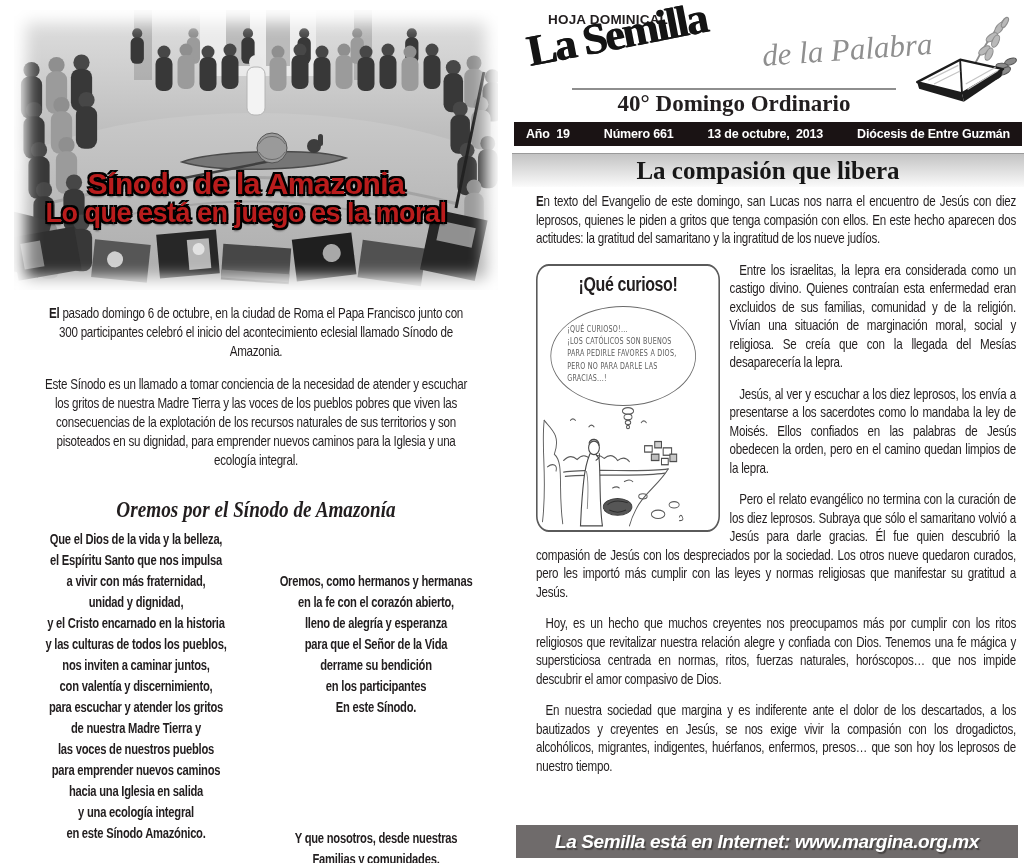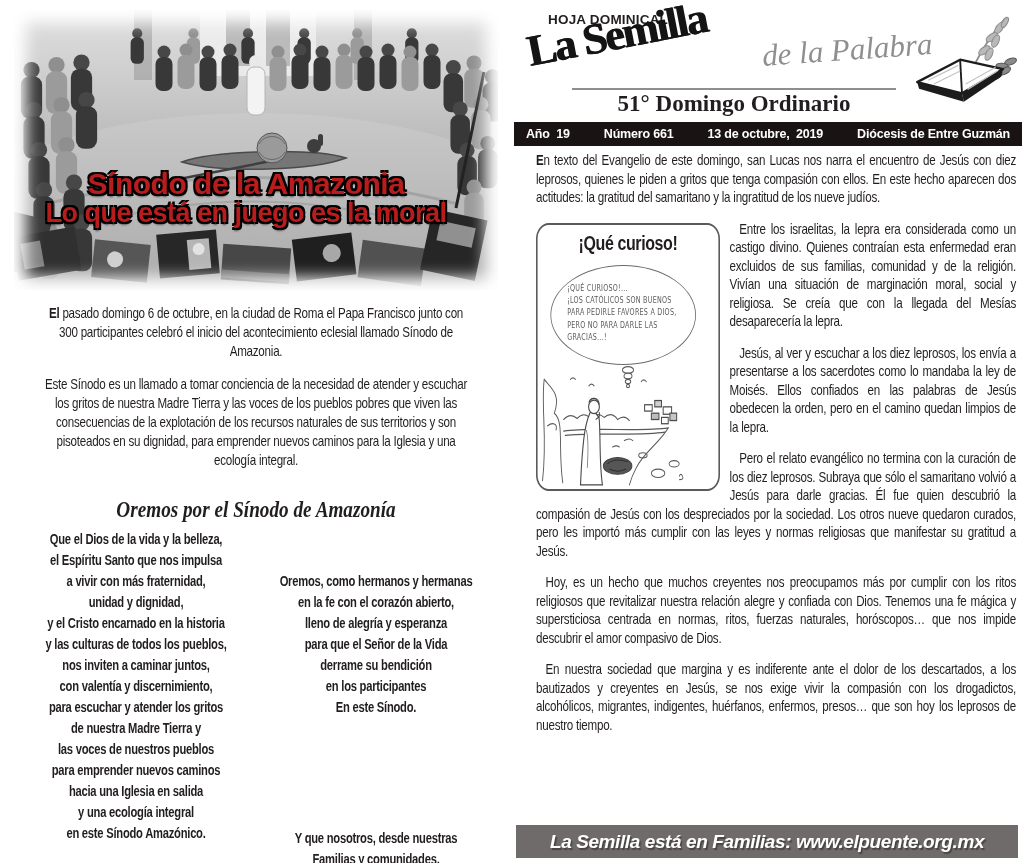--- a/index.html
+++ b/index.html
@@ -254,21 +254,21 @@
     </div>
   </div>
 
   <div class="page page-right">
 
     <div class="rp-header">
       <div class="kicker">HOJA DOMINICAL</div>
       <div class="logo-main">La Semilla</div>
       <div class="logo-sub">de la Palabra</div>
       <div class="subtitle-block">
-        <span>51° Domingo Ordinario</span>
+        <span>40° Domingo Ordinario</span>
       </div>
       <svg class="logo-icon" viewBox="0 0 120 115">
         <g stroke="#8e8e8e" fill="#b9b9b9" stroke-width="1.2">
           <path d="M72,62 C82,42 92,26 106,10" fill="none" stroke-width="2"></path>
           <ellipse cx="100" cy="20" rx="3.4" ry="7" transform="rotate(35 100 20)"></ellipse>
           <ellipse cx="92" cy="30" rx="3.4" ry="7" transform="rotate(55 92 30)"></ellipse>
           <ellipse cx="96" cy="34" rx="3.4" ry="7" transform="rotate(25 96 34)"></ellipse>
           <ellipse cx="84" cy="44" rx="3.4" ry="7" transform="rotate(55 84 44)"></ellipse>
           <ellipse cx="89" cy="48" rx="3.4" ry="7" transform="rotate(25 89 48)"></ellipse>
           <ellipse cx="106" cy="14" rx="2.6" ry="6" transform="rotate(30 106 14)"></ellipse>
@@ -287,24 +287,27 @@
           <path d="M104,64 L102,72 L62,99 L60,90 Z" fill="#1c1c1c"></path>
           <line x1="58" y1="54" x2="60" y2="90" stroke="#1c1c1c" stroke-width="2"></line>
           <path d="M24,76 L56,60 M30,80 L58,66 M66,86 L98,66 M64,80 L96,62" stroke="#c4c4c4" stroke-width="1.3" fill="none"></path>
         </g>
       </svg>
     </div>
 
     <div class="infobar" style="background:#1a1314;">
       <span>Año  19</span>
       <span>Número 661</span>
-      <span>13 de octubre,  2019</span>
+      <span>13 de octubre,  2013</span>
       <span>Diócesis de Entre Guzmán</span>
     </div>
 
+    <div class="titlebar">
+      <span>La compasión que libera</span>
+    </div>
 
     <div class="rp-body">
       <div class="squeeze">
         <p><span class="lead">E</span><span>n texto del Evangelio de este domingo, san Lucas nos narra el encuentro de Jesús con diez leprosos, quienes le piden a gritos que tenga compasión con ellos. En este hecho aparecen dos actitudes: la gratitud del samaritano y la ingratitud de los nueve judíos.</span></p>
 
         <div>
           <div class="cartoon">
             <div class="cartoon-title">¡Qué curioso!</div>
             <div class="bubble">¡QUÉ CURIOSO!...
 ¡LOS CATÓLICOS SON BUENOS
@@ -358,16 +361,16 @@
           <p class="ind">Entre los israelitas, la lepra era considerada como un castigo divino. Quienes contraían esta enfermedad eran excluidos de sus familias, comunidad y de la religión. Vivían una situación de marginación moral, social y religiosa. Se creía que con la llegada del Mesías desaparecería la lepra.</p>
           <p class="ind">Jesús, al ver y escuchar a los diez leprosos, los envía a presentarse a los sacerdotes como lo mandaba la ley de Moisés. Ellos confiados en las palabras de Jesús obedecen la orden, pero en el camino quedan limpios de la lepra.</p>
           <p class="ind">Pero el relato evangélico no termina con la curación de los diez leprosos. Subraya que sólo el samaritano volvió a Jesús para darle gracias. Él fue quien descubrió la compasión de Jesús con los despreciados por la sociedad. Los otros nueve quedaron curados, pero les importó más cumplir con las leyes y normas religiosas que manifestar su gratitud a Jesús.</p>
           <p class="ind">Hoy, es un hecho que muchos creyentes nos preocupamos más por cumplir con los ritos religiosos que revitalizar nuestra relación alegre y confiada con Dios. Tenemos una fe mágica y supersticiosa centrada en normas, ritos, fuerzas naturales, horóscopos… que nos impide descubrir el amor compasivo de Dios.</p>
           <p class="ind">En nuestra sociedad que margina y es indiferente ante el dolor de los descartados, a los bautizados y creyentes en Jesús, se nos exige vivir la compasión con los drogadictos, alcohólicos, migrantes, indigentes, huérfanos, enfermos, presos… que son hoy los leprosos de nuestro tiempo.</p>
         </div>
       </div>
     </div>
 
     <div class="footerbar" style="background:#6f6b6b;">
-      <span>La Semilla está en Familias: www.elpuente.org.mx</span>
+      <span>La Semilla está en Internet: www.margina.org.mx</span>
     </div>
   </div>
 </div>
 
 </body></html>

